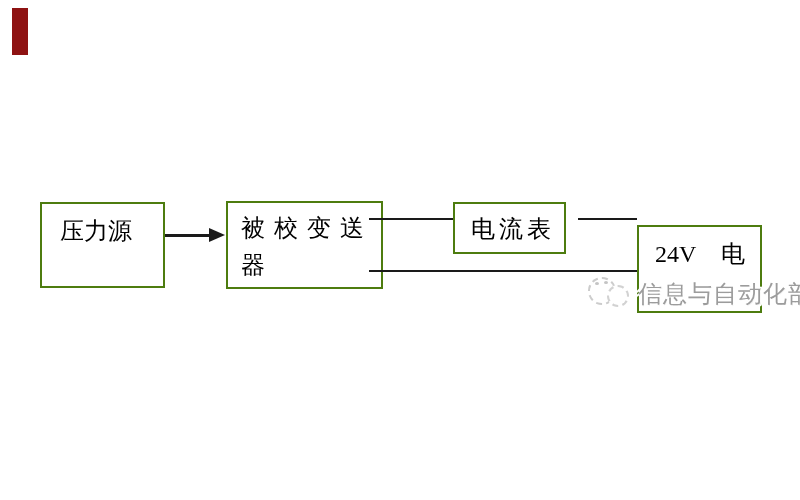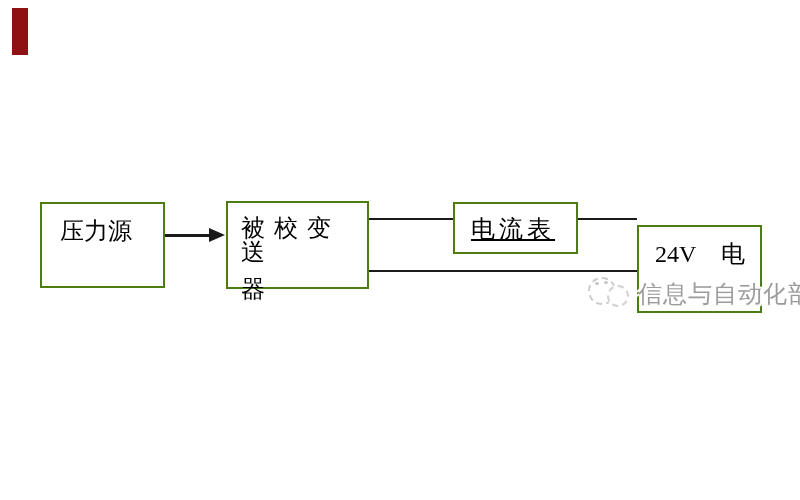--- a/index.html
+++ b/index.html
@@ -9,24 +9,24 @@
   }
   .canvas{position:absolute;left:0;top:0;width:800px;height:500px;background:#ffffff;}
 
   .accent-bar{position:absolute;left:12px;top:8px;width:16px;height:47px;background:#8e1212;}
 
   .node{
     position:absolute;box-sizing:border-box;border:2px solid #4d7c0f;background:#ffffff;
     color:#000;font-size:24px;line-height:1;
   }
   .node-pressure{left:40px;top:202px;width:125px;height:86px;padding:15px 0 0 18px;}
-  .node-transmitter{left:226px;top:201px;width:143px;height:88px;padding:13px 0 0 13px;font-family:Liberation Serif, serif;}
+  .node-transmitter{left:226px;top:201px;width:157px;height:88px;padding:13px 0 0 13px;font-family:Liberation Serif, serif;}
   .node-transmitter .l1{letter-spacing:9px;display:block;}
   .node-transmitter .l2{display:block;margin-top:13px;}
-  .node-ammeter{left:453px;top:202px;width:125px;height:52px;padding:13px 0 0 16px;letter-spacing:4px;text-decoration:underline;}
+  .node-ammeter{left:453px;top:202px;width:113px;height:52px;padding:13px 0 0 16px;letter-spacing:4px;}
   .node-power{left:637px;top:201px;width:125px;height:88px;padding:15px 15px 0 16px;margin-top:24px;}
   .node-power .l1{display:flex;justify-content:space-between;}
   .node-power .l2{display:block;margin-top:11px;letter-spacing:6px;}
 
   .wire{position:absolute;height:2px;background:#1a1a1a;}
   .wire-a{left:369px;top:218px;width:84px;}
   .wire-b{left:578px;top:218px;width:59px;}
   .wire-return{left:369px;top:270px;width:268px;}
 
   .arrow-shaft{position:absolute;left:165px;top:234px;width:47px;height:3px;background:#1a1a1a;}

